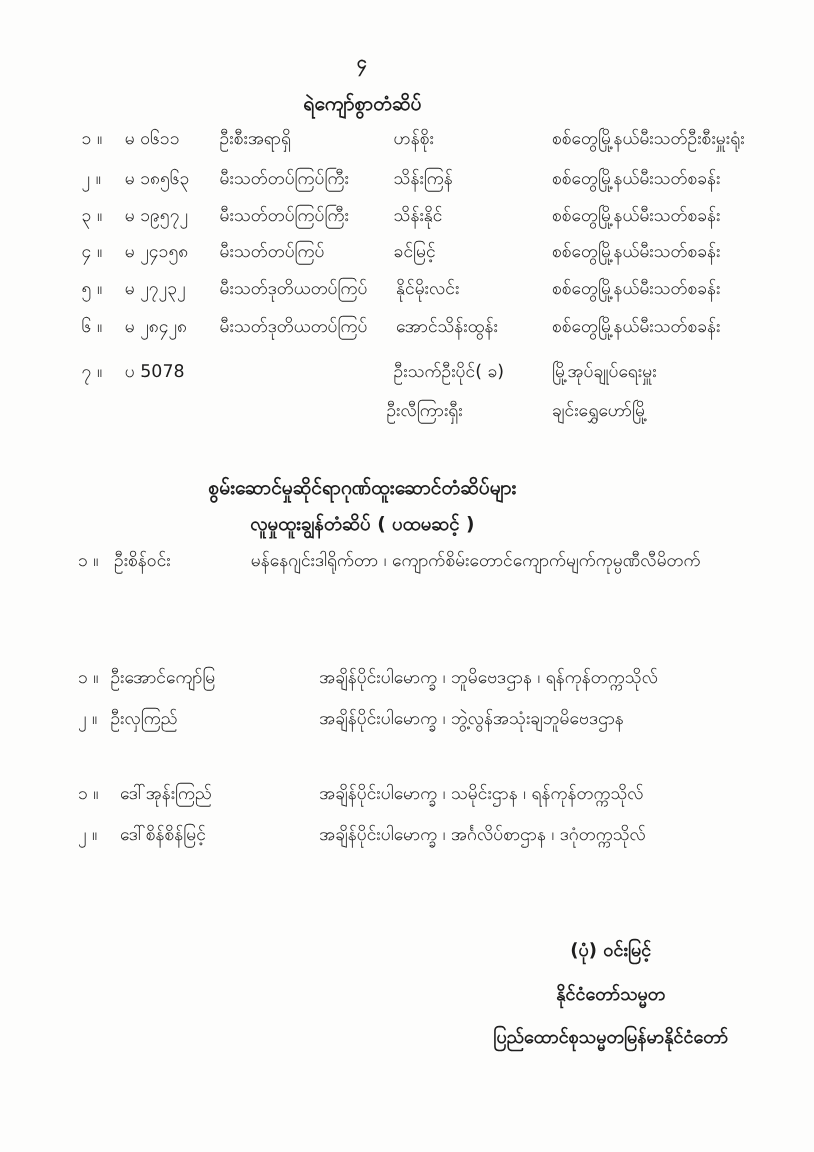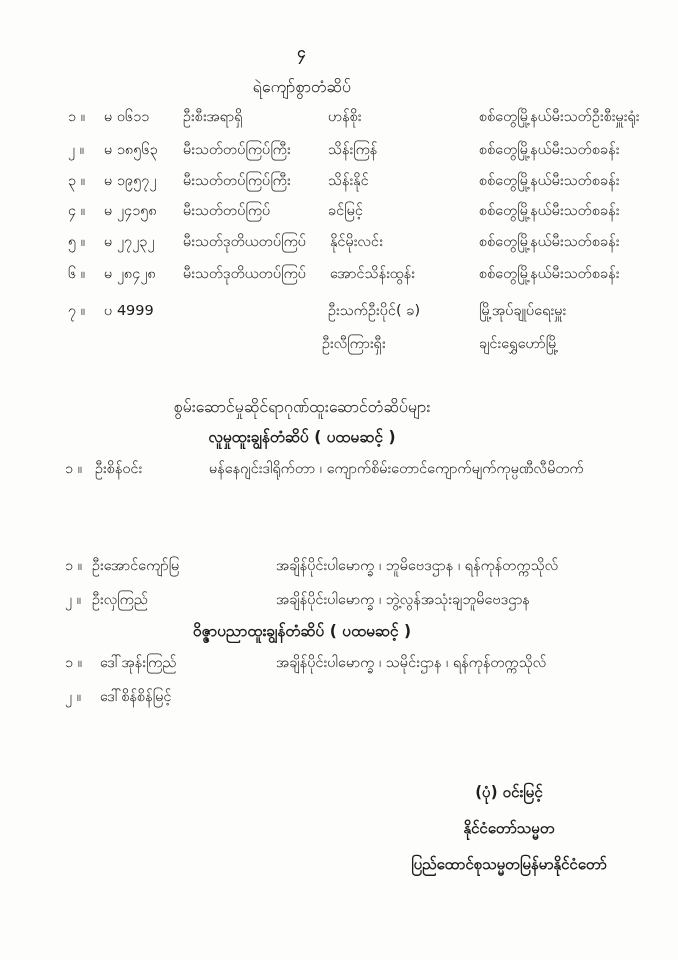--- a/index.html
+++ b/index.html
@@ -11,34 +11,34 @@
   .page{
     position:relative;
     width:678px;height:960px;
     background:#fdfdfc;
     color:#1d1d1d;
     overflow:hidden;
   }
   .abs{position:absolute;white-space:nowrap;}
   .centered{left:0;width:604px;text-align:center;}
   .pagenum{font-size:15px;font-weight:600;letter-spacing:1px;}
-  .h1{font-size:16px;font-weight:400;}
+  .h1{font-size:16px;font-weight:700;}
   .h2{font-size:15.5px;font-weight:700;}
   .trow{position:absolute;left:0;top:0;width:678px;height:27px;}
   .cell{position:absolute;white-space:nowrap;font-size:14.5px;font-weight:500;line-height:1.45;}
   .c-no{left:68px;}
   .c-id{left:104px;}
   .c-rank{left:183px;text-align:center;}
   .c-name{left:328px;text-align:right;}
-  .c-unit{left:479px;}
+  .c-unit{left:460px;}
   .c-no2{left:65px;}
   .c-name2{left:95px;}
   .c-desc2{left:197px;margin-left:12px;}
   .c-name3{left:92px;}
-  .c-desc3{left:276px;}
+  .c-desc3{left:266px;}
   .sig{
     position:absolute;left:309px;width:400px;
     text-align:center;font-size:15px;font-weight:600;
   }
   .sig-line{margin:0 0 14px 0;white-space:nowrap;}
 </style>
 </head>
 <body>
 
 <div class="page">
@@ -90,21 +90,21 @@
   <div class="trow" style="top:263px">
     <span class="cell c-no">၆ ။</span>
     <span class="cell c-id">မ ၂၈၄၂၈</span>
     <span class="cell c-rank">မီးသတ်ဒုတိယတပ်ကြပ်</span>
     <span class="cell c-name" style="left:330px">အောင်သိန်းထွန်း</span>
     <span class="cell c-unit">စစ်တွေမြို့နယ်မီးသတ်စခန်း</span>
   </div>
 
   <div class="trow" style="top:300px">
     <span class="cell c-no">၇ ။</span>
-    <span class="cell c-id">ပ 4999</span>
+    <span class="cell c-id">ပ 5078</span>
     <span class="cell c-name">ဦးသက်ဦးပိုင်( ခ)</span>
     <span class="cell c-unit">မြို့အုပ်ချုပ်ရေးမှူး</span>
   </div>
 
   <div class="trow" style="top:333px">
     <span class="cell" style="left:322px">ဦးလီကြားရှီး</span>
     <span class="cell c-unit">ချင်းရွှေဟော်မြို့</span>
   </div>
 
 
@@ -123,31 +123,31 @@
     <span class="cell c-name3">ဦးအောင်ကျော်မြ</span>
     <span class="cell c-desc3">အချိန်ပိုင်းပါမောက္ခ ၊ ဘူမိဗေဒဌာန ၊ ရန်ကုန်တက္ကသိုလ်</span>
   </div>
 
   <div class="trow" style="top:589px">
     <span class="cell c-no2">၂ ။</span>
     <span class="cell c-name3">ဦးလှကြည်</span>
     <span class="cell c-desc3">အချိန်ပိုင်းပါမောက္ခ ၊ ဘွဲ့လွန်အသုံးချဘူမိဗေဒဌာန</span>
   </div>
 
-  <div class="abs centered h2" style="top:621px">ဝိဇ္ဇာပညာထူးချွန်တံဆိပ် ( ပထမဆင့် )</div>
 
   <div class="trow" style="top:652px">
     <span class="cell c-no2">၁ ။</span>
     <span class="cell c-name3" style="left:100px">ဒေါ်အုန်းကြည်</span>
     <span class="cell c-desc3">အချိန်ပိုင်းပါမောက္ခ ၊ သမိုင်းဌာန ၊ ရန်ကုန်တက္ကသိုလ်</span>
   </div>
 
   <div class="trow" style="top:686px">
     <span class="cell c-no2">၂ ။</span>
     <span class="cell c-name3" style="left:100px">ဒေါ်စိန်စိန်မြင့်</span>
+    <span class="cell c-desc3">အချိန်ပိုင်းပါမောက္ခ ၊ အင်္ဂလိပ်စာဌာန ၊ ဒဂုံတက္ကသိုလ်</span>
   </div>
 
   <div class="sig" style="top:782px">
     <div class="sig-line">(ပုံ) ဝင်းမြင့်</div>
     <div class="sig-line">နိုင်ငံတော်သမ္မတ</div>
     <div class="sig-line">ပြည်ထောင်စုသမ္မတမြန်မာနိုင်ငံတော်</div>
   </div>
 
 </div>
 

